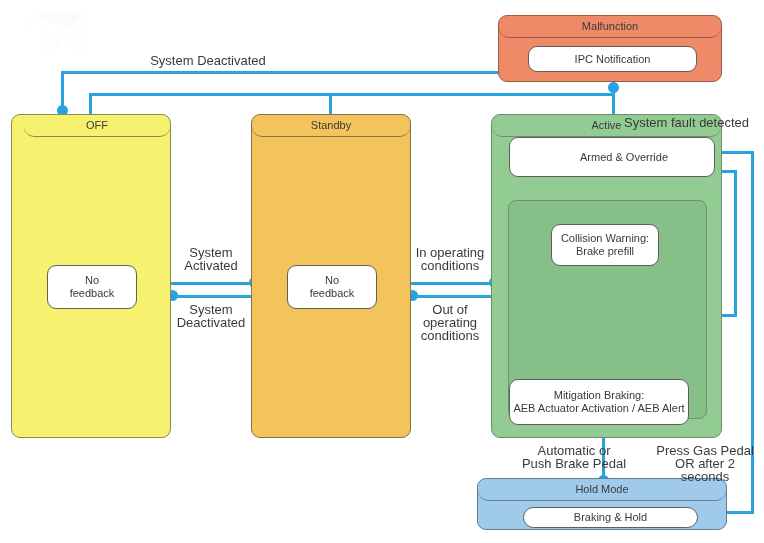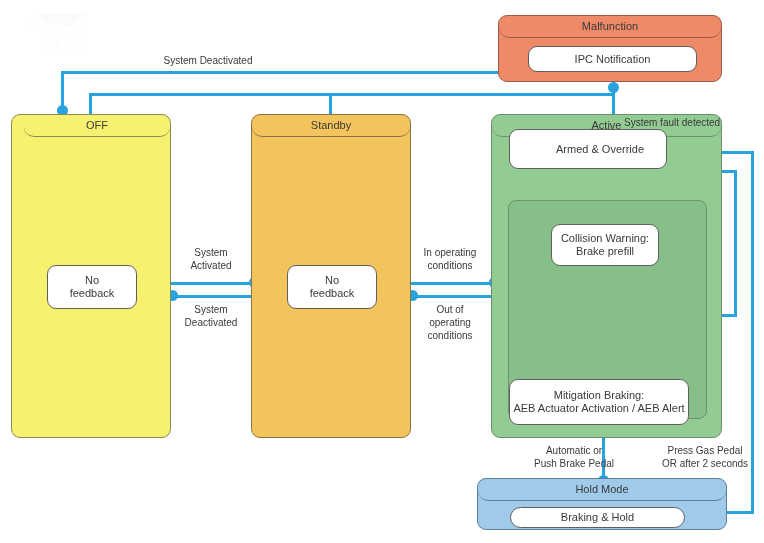--- a/index.html
+++ b/index.html
@@ -39,21 +39,21 @@
         text-align:center;font-size:11px;line-height:13px;color:#3a3a3a;}
   .node.pill{border-radius:999px;}
 
   
   .seg{position:absolute;background:#29a3e0;}
   .seg.h{height:3px;}
   .seg.v{width:3px;}
   .dot{position:absolute;width:11px;height:11px;border-radius:50%;
        background:#29a3e0;}
 
-  .lbl{position:absolute;font-size:10px;line-height:13px;color:#3a3a3a;
+  .lbl{position:absolute;font-size:13px;line-height:13px;color:#3a3a3a;
        text-align:center;white-space:pre;}
   .lbl.l{text-align:left;margin-top:27px;}
 </style>
 </head>
 <body>
 
 <div id="canvas">
 
   <svg class="wm" viewBox="0 0 100 52">
     <path d="M20 8 L72 8 L56 20 L36 18 Z" fill="#f4f4f4"></path>
@@ -134,36 +134,36 @@
       <span style="white-space:pre-line;">No
 feedback</span>
     </div>
   </div>
 
   <div class="state active" style="left:491px;top:114px;width:231px;height:324px;">
     <div class="hdr">Active</div>
 
     <div class="subregion" style="left:16px;top:85px;width:199px;height:219px;"></div>
 
-    <div class="node" style="left:17px;top:14px;width:158px;height:40px;padding-left:24px;">Armed &amp; Override</div>
+    <div class="node" style="left:17px;top:22px;width:206px;height:40px;padding-left:24px;">Armed &amp; Override</div>
 
     <div class="node" style="left:59px;top:109px;width:108px;height:42px;">
       <span style="white-space:pre-line;">Collision Warning:
 Brake prefill</span>
     </div>
 
     <div class="node" style="left:17px;top:264px;width:180px;height:46px;">
       <span style="white-space:pre-line;">Mitigation Braking:
 AEB Actuator Activation / AEB Alert</span>
     </div>
   </div>
 
   <div class="state hold" style="left:477px;top:478px;width:250px;height:52px;">
     <div class="hdr">Hold Mode</div>
-    <div class="node pill" style="left:32px;top:28px;width:175px;height:21px;">Braking &amp; Hold</div>
+    <div class="node pill" style="left:45px;top:28px;width:175px;height:21px;">Braking &amp; Hold</div>
   </div>
 
   <div class="lbl" style="left:118px;top:54px;width:180px;">System Deactivated</div>
 
   <div class="lbl l" style="left:624px;top:89px;width:140px;">System fault detected</div>
 
   <div class="lbl" style="left:168px;top:246px;width:86px;white-space:pre-line;">System
 Activated</div>
 
   <div class="lbl" style="left:168px;top:303px;width:86px;white-space:pre-line;">System

